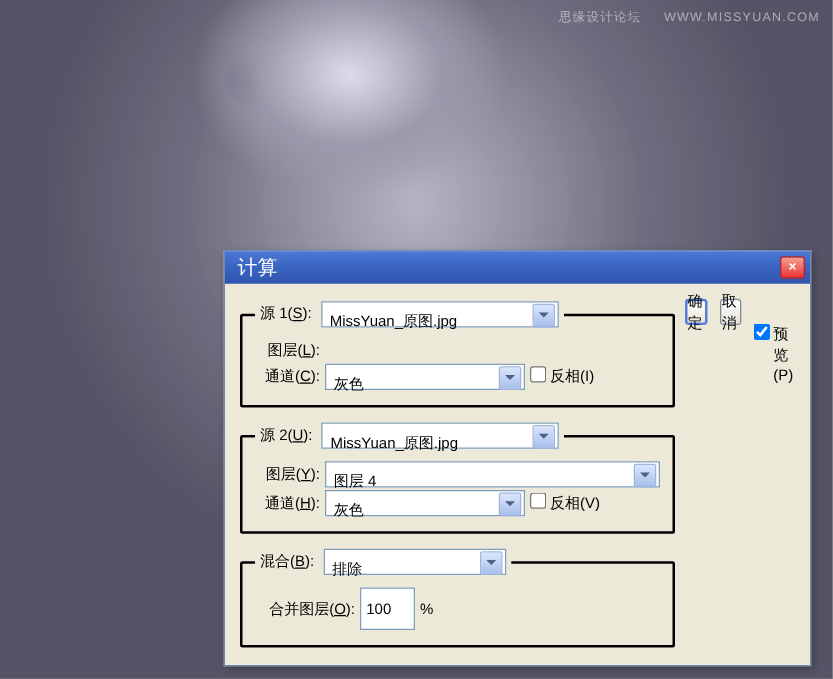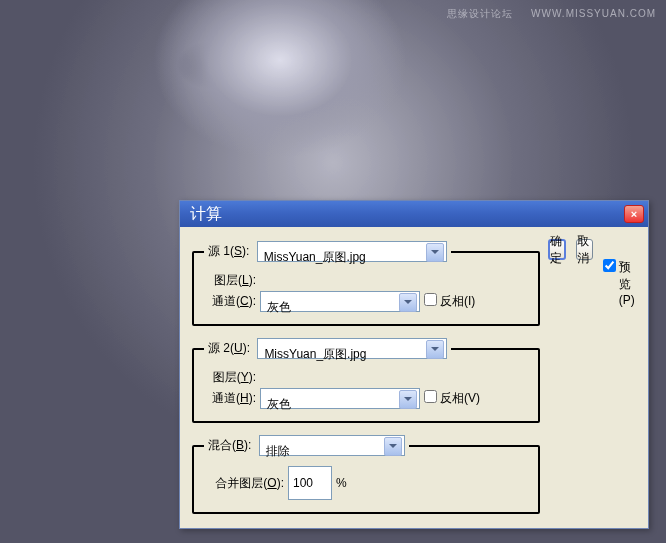--- a/index.html
+++ b/index.html
@@ -67,20 +67,23 @@
       </fieldset>
 
       <fieldset>
         <legend><span>源 2(</span><span class="u">U</span><span>):</span>
           <span class="sel" style="display:inline-flex;width:190px;margin-left:4px;vertical-align:middle">
               <span>MissYuan_原图.jpg</span>
             </span>
         </legend>
         <div class="row">
           <div class="lbl"><span>图层(</span><span class="u">Y</span><span>):</span></div>
+          <div class="sel" style="flex:1">
+              <span>图层 4</span>
+            </div>
         </div>
         <div class="row">
           <div class="lbl"><span>通道(</span><span class="u">H</span><span>):</span></div>
           <div class="sel" style="width:160px">
               <span>灰色</span>
             </div>
           <label class="chk">
               <input type="checkbox" style="">
               <span><span>反相(</span><span class="u">V</span><span>)</span></span>
             </label>

